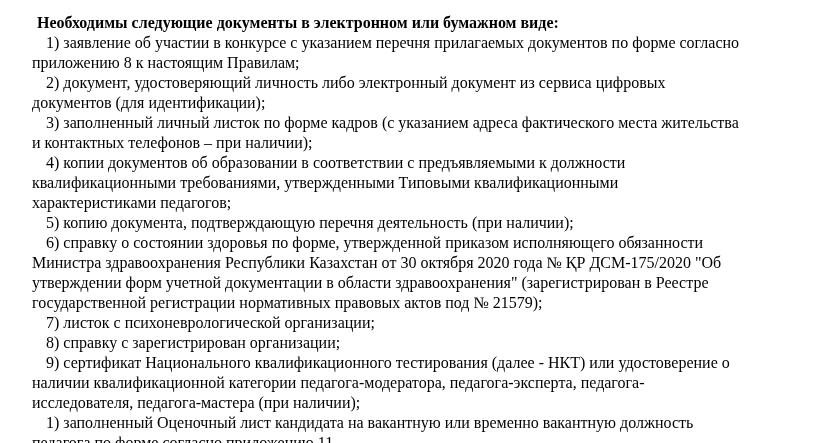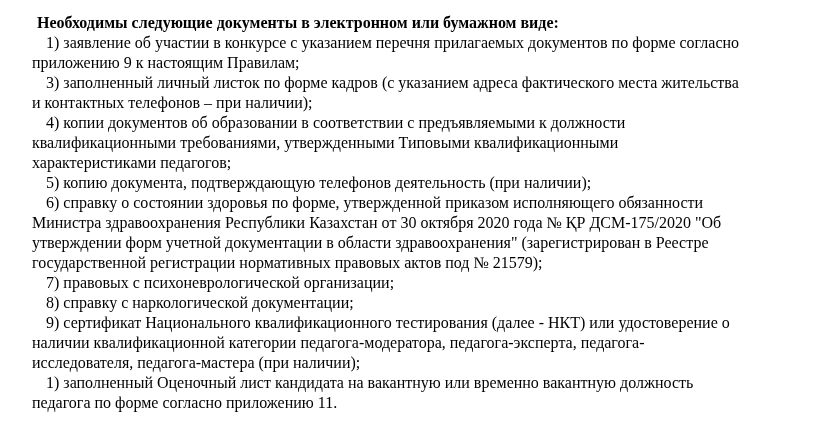--- a/index.html
+++ b/index.html
@@ -31,31 +31,32 @@
   .item {
     text-indent: 14px;
   }
 </style>
 </head>
 <body>
 
 <div class="page">
   <p class="heading">Необходимы следующие документы в электронном или бумажном виде:</p>
 
-  <p class="item"><span>1)</span> <span>заявление об участии в конкурсе с указанием перечня прилагаемых документов по форме согласно приложению 9 к настоящим Правилам;</span></p>
+  <p class="item"><span>1)</span> <span>заявление об участии в конкурсе с указанием перечня прилагаемых документов по форме согласно приложению 8 к настоящим Правилам;</span></p>
 
+  <p class="item"><span>2)</span> <span>документ, удостоверяющий личность либо электронный документ из сервиса цифровых документов (для идентификации);</span></p>
 
   <p class="item"><span>3)</span> <span>заполненный личный листок по форме кадров (с указанием адреса фактического места жительства и контактных телефонов – при наличии);</span></p>
 
   <p class="item"><span>4)</span> <span>копии документов об образовании в соответствии с предъявляемыми к должности квалификационными требованиями, утвержденными Типовыми квалификационными характеристиками педагогов;</span></p>
 
-  <p class="item"><span>5)</span> <span>копию документа, подтверждающую телефонов деятельность (при наличии);</span></p>
+  <p class="item"><span>5)</span> <span>копию документа, подтверждающую перечня деятельность (при наличии);</span></p>
 
   <p class="item"><span>6)</span> <span>справку о состоянии здоровья по форме, утвержденной приказом исполняющего обязанности Министра здравоохранения Республики Казахстан от 30 октября 2020 года № ҚР ДСМ-175/2020 "Об утверждении форм учетной документации в области здравоохранения" (зарегистрирован в Реестре государственной регистрации нормативных правовых актов под № 21579);</span></p>
 
-  <p class="item"><span>7)</span> <span>правовых с психоневрологической организации;</span></p>
+  <p class="item"><span>7)</span> <span>листок с психоневрологической организации;</span></p>
 
-  <p class="item"><span>8)</span> <span>справку с наркологической документации;</span></p>
+  <p class="item"><span>8)</span> <span>справку с зарегистрирован организации;</span></p>
 
   <p class="item"><span>9)</span> <span>сертификат Национального квалификационного тестирования (далее - НКТ) или удостоверение о наличии квалификационной категории педагога-модератора, педагога-эксперта, педагога-исследователя, педагога-мастера (при наличии);</span></p>
 
   <p class="item"><span>1)</span> <span>заполненный Оценочный лист кандидата на вакантную или временно вакантную должность педагога по форме согласно приложению 11.</span></p>
 </div>
 
 </body></html>

